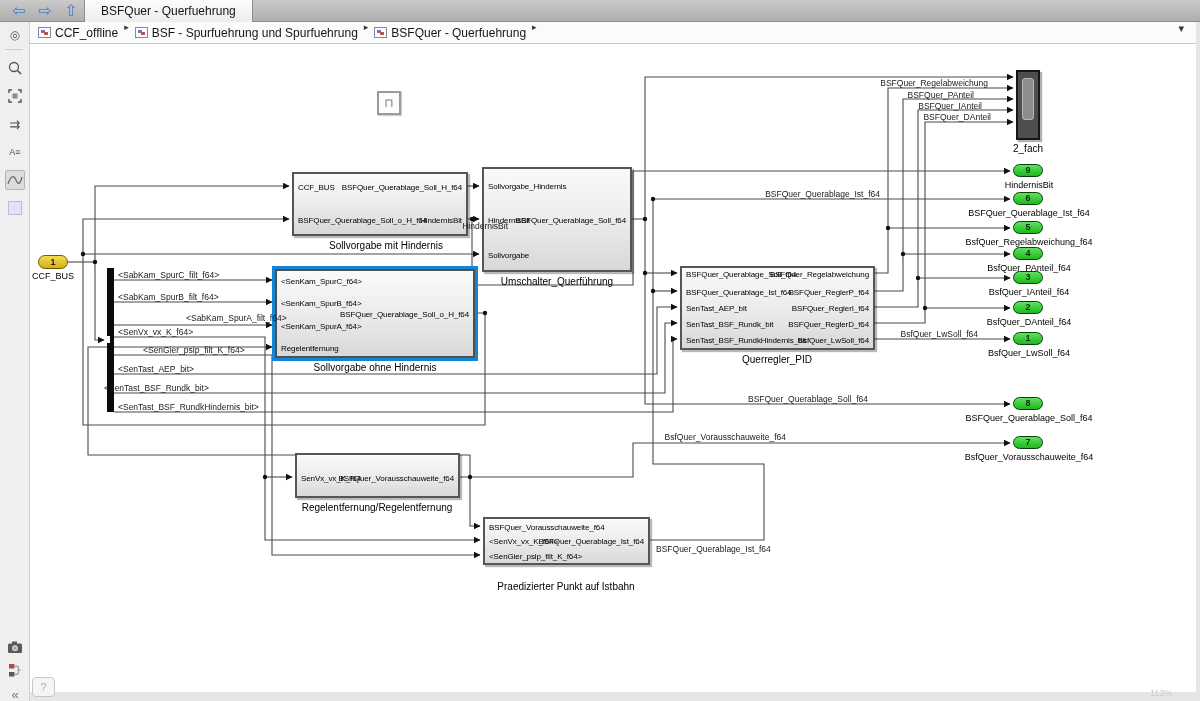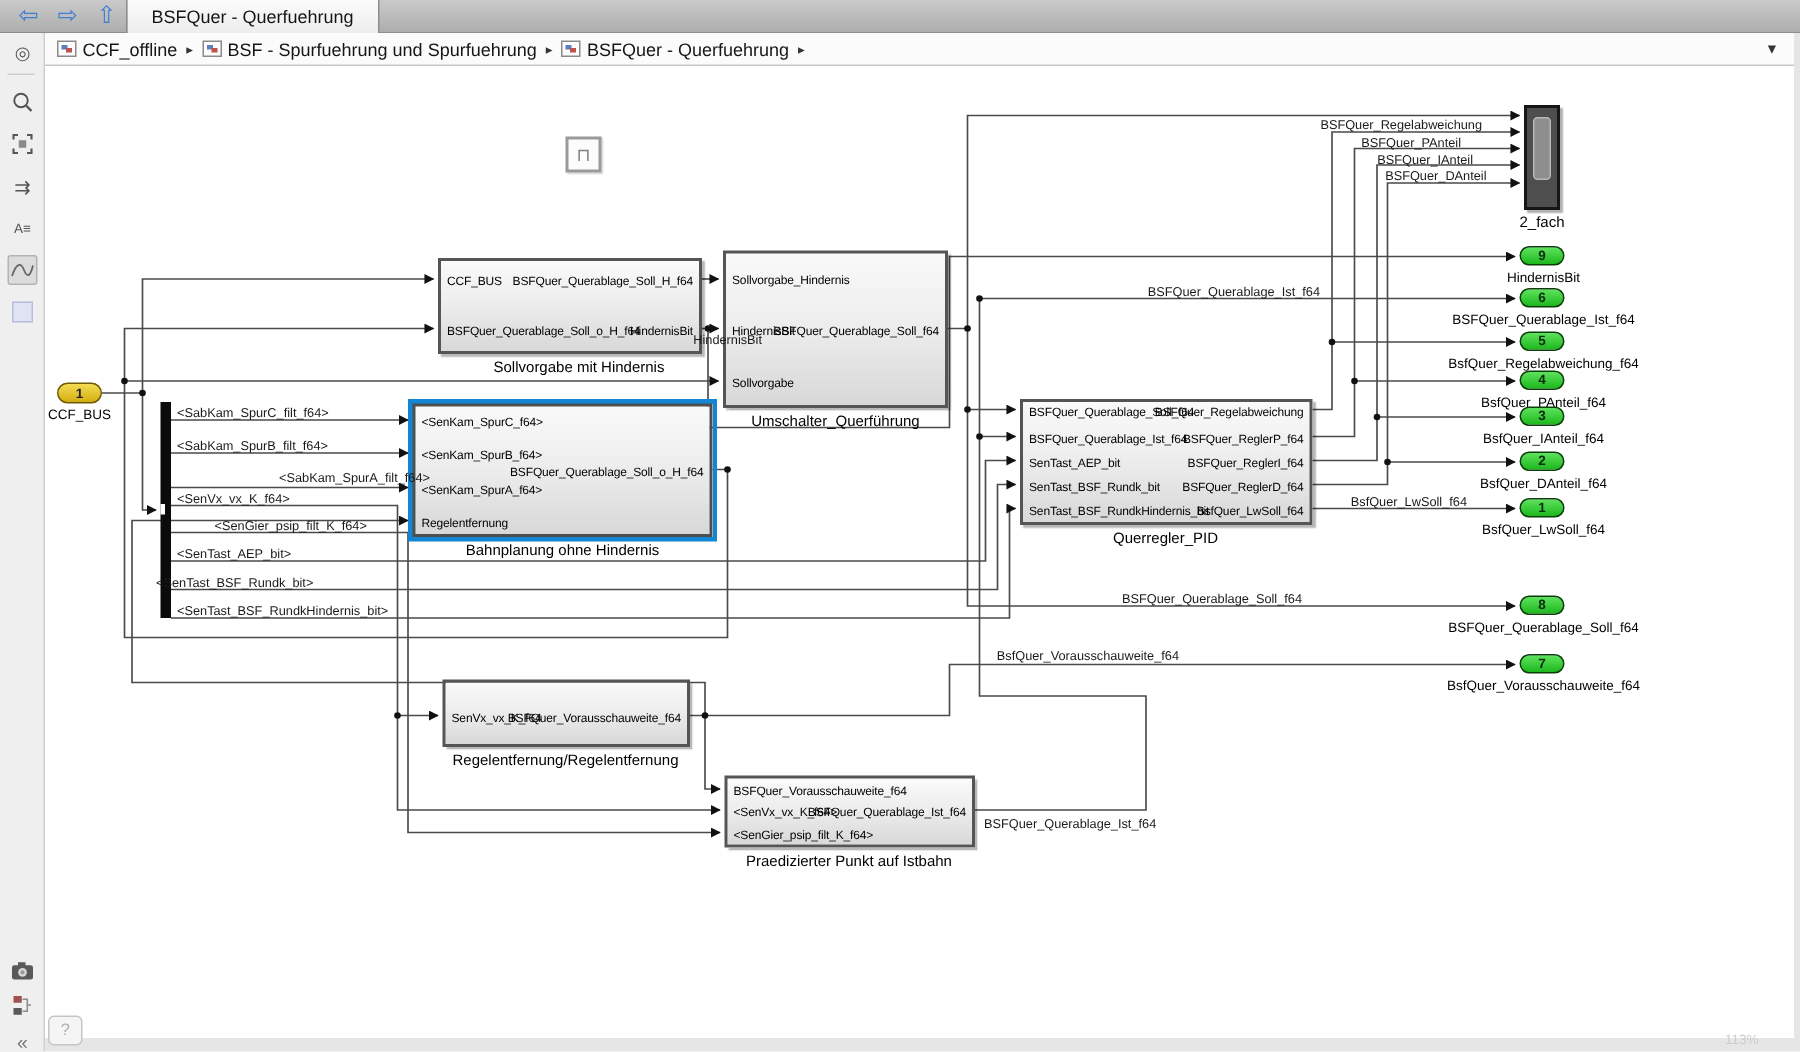--- a/index.html
+++ b/index.html
@@ -12,21 +12,21 @@
   
   .titlebar { position:absolute; left:0; top:0; width:1200px; height:22px;
     background:linear-gradient(#cacaca,#aeaeae); border-bottom:1px solid #8d8d8d; }
   .navbtn { position:absolute; top:0; height:22px; width:26px; text-align:center;
     font-size:16px; line-height:21px; color:#3f7fd2; cursor:default; }
   .tab { position:absolute; left:84px; top:0; height:22px; padding:0 16px;
     background:linear-gradient(#fcfcfc,#ececec); border-left:1px solid #8d8d8d;
     border-right:1px solid #8d8d8d; font-size:12px; line-height:22px; color:#151515; }
   
   .crumbbar { position:absolute; left:30px; top:22px; width:1166px; height:22px;
-    background:#fbfbfb; border-bottom:1px solid #c9c9c9; display:flex; align-items:center;
+    background:#fbfbfb; border-bottom:1px solid #c9c9c9; display:flex; 
     padding:0 8px; font-size:12px; color:#151515; }
   .crumb { display:flex; align-items:center; margin-right:6px; }
   .micon { width:13px; height:11px; border:1px solid #8a8a8a; background:#fdfdfd;
     display:inline-block; position:relative; margin-right:4px; }
   .micon::before { content:""; position:absolute; left:2px; top:2px; width:4px; height:3px; background:#5b7fbe; }
   .micon::after { content:""; position:absolute; right:2px; bottom:2px; width:4px; height:3px; background:#c0524e; }
   .sep { color:#333; font-size:9px; margin:0 6px 0 0; }
   .dropdown { margin-left:auto; color:#333; font-size:11px; padding-right:4px; }
   
   .rail { position:absolute; left:0; top:22px; width:30px; height:679px;
@@ -236,21 +236,21 @@
 </div>
 <div class="bname" style="left:467px; top:276px; width:180px">Umschalter_Querführung</div>
 
 <div class="block sel" style="left:275px; top:269px; width:200px; height:89px">
   <span class="pin in" style="top:6px">&lt;SenKam_SpurC_f64&gt;</span>
   <span class="pin in" style="top:28px">&lt;SenKam_SpurB_f64&gt;</span>
   <span class="pin in" style="top:51px">&lt;SenKam_SpurA_f64&gt;</span>
   <span class="pin in" style="top:73px">Regelentfernung</span>
   <span class="pin out" style="top:39px">BSFQuer_Querablage_Soll_o_H_f64</span>
 </div>
-<div class="bname" style="left:265px; top:362px; width:220px">Bahnplanung ohne Hindernis</div>
+<div class="bname" style="left:265px; top:362px; width:220px">Sollvorgabe ohne Hindernis</div>
 
 <div class="block" style="left:680px; top:266px; width:195px; height:84px">
   <span class="pin in" style="top:2px">BSFQuer_Querablage_Soll_f64</span>
   <span class="pin in" style="top:20px">BSFQuer_Querablage_Ist_f64</span>
   <span class="pin in" style="top:36px">SenTast_AEP_bit</span>
   <span class="pin in" style="top:52px">SenTast_BSF_Rundk_bit</span>
   <span class="pin in" style="top:68px">SenTast_BSF_RundkHindernis_bit</span>
   <span class="pin out" style="top:2px">BSFQuer_Regelabweichung</span>
   <span class="pin out" style="top:20px">BSFQuer_ReglerP_f64</span>
   <span class="pin out" style="top:36px">BSFQuer_ReglerI_f64</span>
@@ -264,21 +264,21 @@
   <span class="pin out" style="top:19px">BSFQuer_Vorausschauweite_f64</span>
 </div>
 <div class="bname" style="left:262px; top:502px; width:230px">Regelentfernung/Regelentfernung</div>
 
 <div class="block" style="left:483px; top:517px; width:167px; height:48px">
   <span class="pin in" style="top:4px">BSFQuer_Vorausschauweite_f64</span>
   <span class="pin in" style="top:18px">&lt;SenVx_vx_K_f64&gt;</span>
   <span class="pin in" style="top:33px">&lt;SenGier_psip_filt_K_f64&gt;</span>
   <span class="pin out" style="top:18px">BSFQuer_Querablage_Ist_f64</span>
 </div>
-<div class="bname" style="left:456px; top:569px; width:220px">Praedizierter Punkt auf Istbahn</div>
+<div class="bname" style="left:456px; top:581px; width:220px">Praedizierter Punkt auf Istbahn</div>
 
 <div class="scopeblk" style="left:1016px; top:70px; width:24px; height:70px">
   <div class="scopescreen"></div>
 </div>
 <div class="bname" style="left:998px; top:143px; width:60px">2_fach</div>
 
 <div class="oport" style="left:1013px; top:164px">9</div>
 <div class="plabel" style="left:948px; top:180px; width:162px">HindernisBit</div>
 
 <div class="oport" style="left:1013px; top:192px">6</div>

